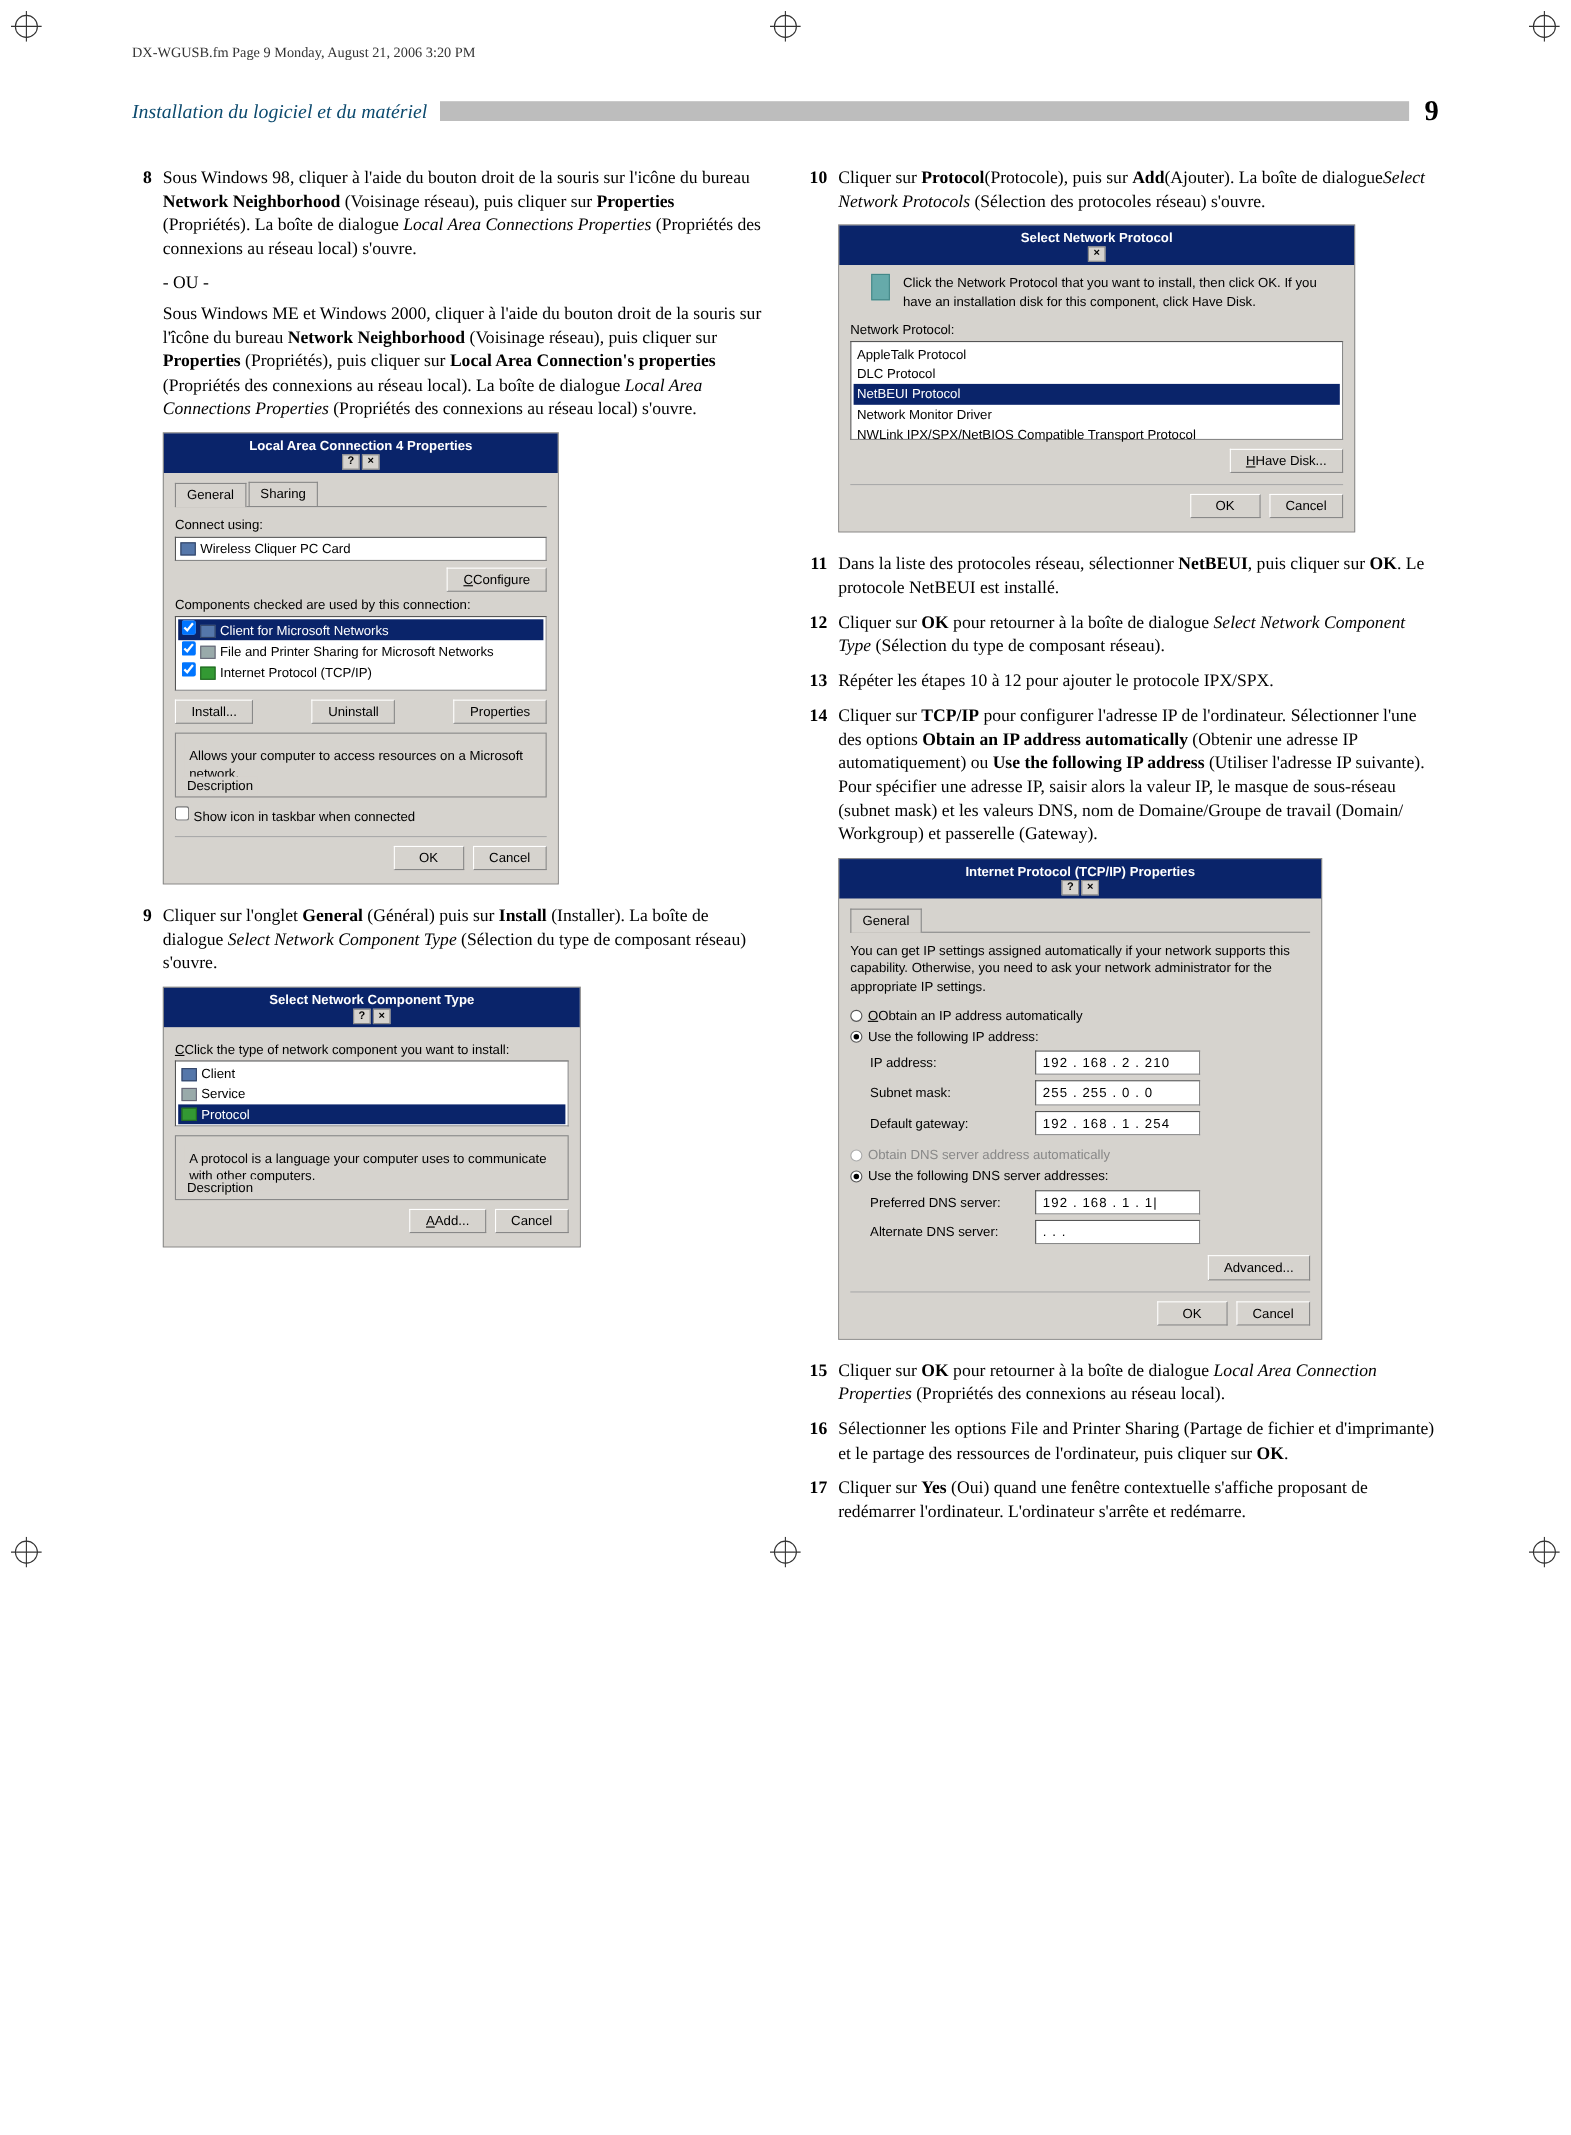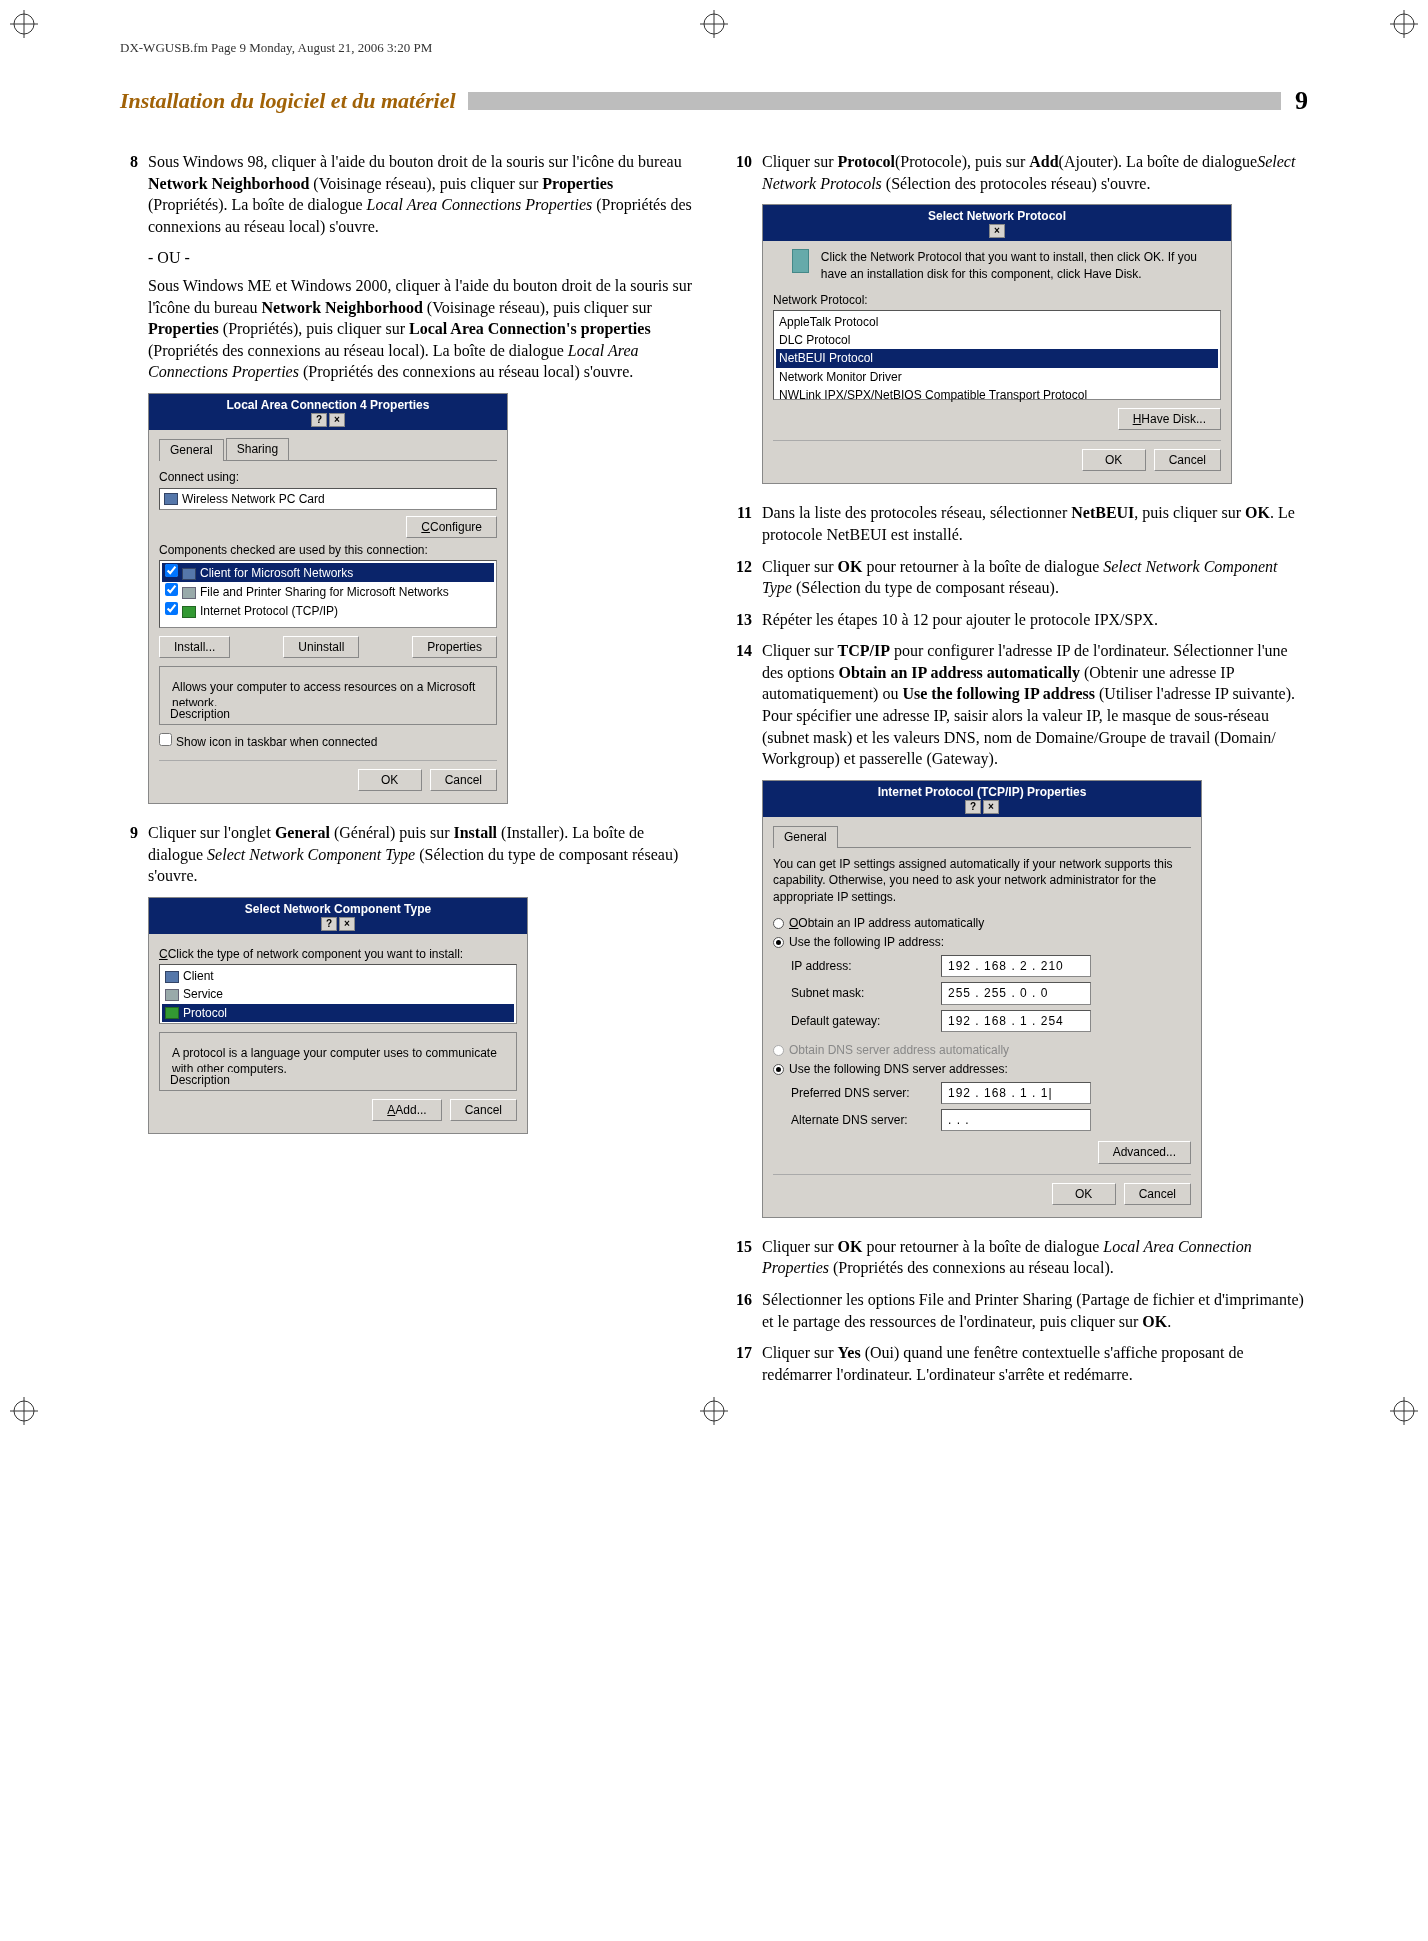--- a/index.html
+++ b/index.html
@@ -24,25 +24,24 @@
     color: #333;
     margin: 0 0 30px 60px;
   }
   .page-header {
     display: flex;
     align-items: center;
     margin: 0 60px 35px 60px;
   }
   .page-header .title {
     font-style: italic;
-    font-size: 22px;
-    color: #a16207;
+    font-size: 18px;
+    color: #0c4a6e;
     flex: 0 0 auto;
     padding-right: 12px;
-    font-weight: bold;
   }
   .page-header .bar {
     flex: 1;
     height: 18px;
     background: #bdbdbd;
   }
   .page-header .pnum {
     font-weight: bold;
     font-size: 26px;
     padding-left: 14px;
@@ -238,21 +237,21 @@
           <span class="win-btn">×</span>
         </span>
       </div>
       <div class="win-body">
         <div class="tab-row">
           <div class="tab active">General</div>
           <div class="tab">Sharing</div>
         </div>
         <span class="label">Connect using:</span>
         <div class="sunken">
-          <span class="icon-sm icon-net"></span><span>Wireless Network PC Card</span>
+          <span class="icon-sm icon-net"></span><span>Wireless Cliquer PC Card</span>
         </div>
         <div class="btn-row right">
           <span class="btn"><span class="u">C</span><span>Configure</span></span>
         </div>
         <span class="label">Components checked are used by this connection:</span>
         <div class="listbox" style="height:68px;">
           <div class="row sel"><input type="checkbox" checked="" class="checkbox" style=""><span class="icon-sm icon-net"></span><span>Client for Microsoft Networks</span></div>
           <div class="row"><input type="checkbox" checked="" class="checkbox" style=""><span class="icon-sm icon-svc"></span><span>File and Printer Sharing for Microsoft Networks</span></div>
           <div class="row"><input type="checkbox" checked="" class="checkbox" style=""><span class="icon-sm icon-proto"></span><span>Internet Protocol (TCP/IP)</span></div>
         </div>

